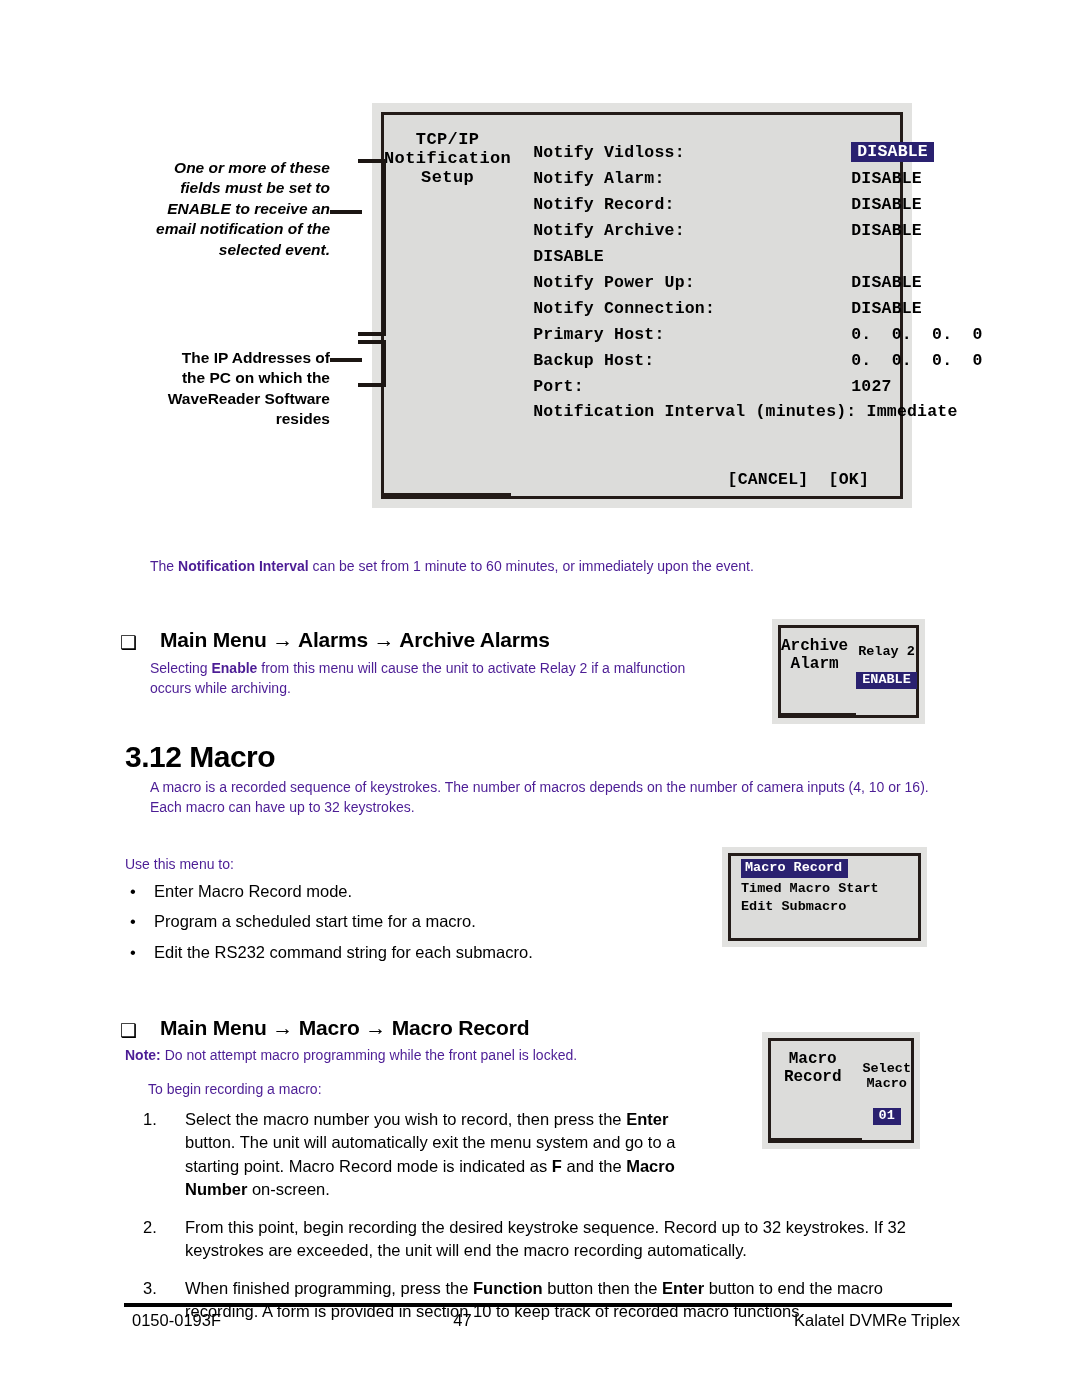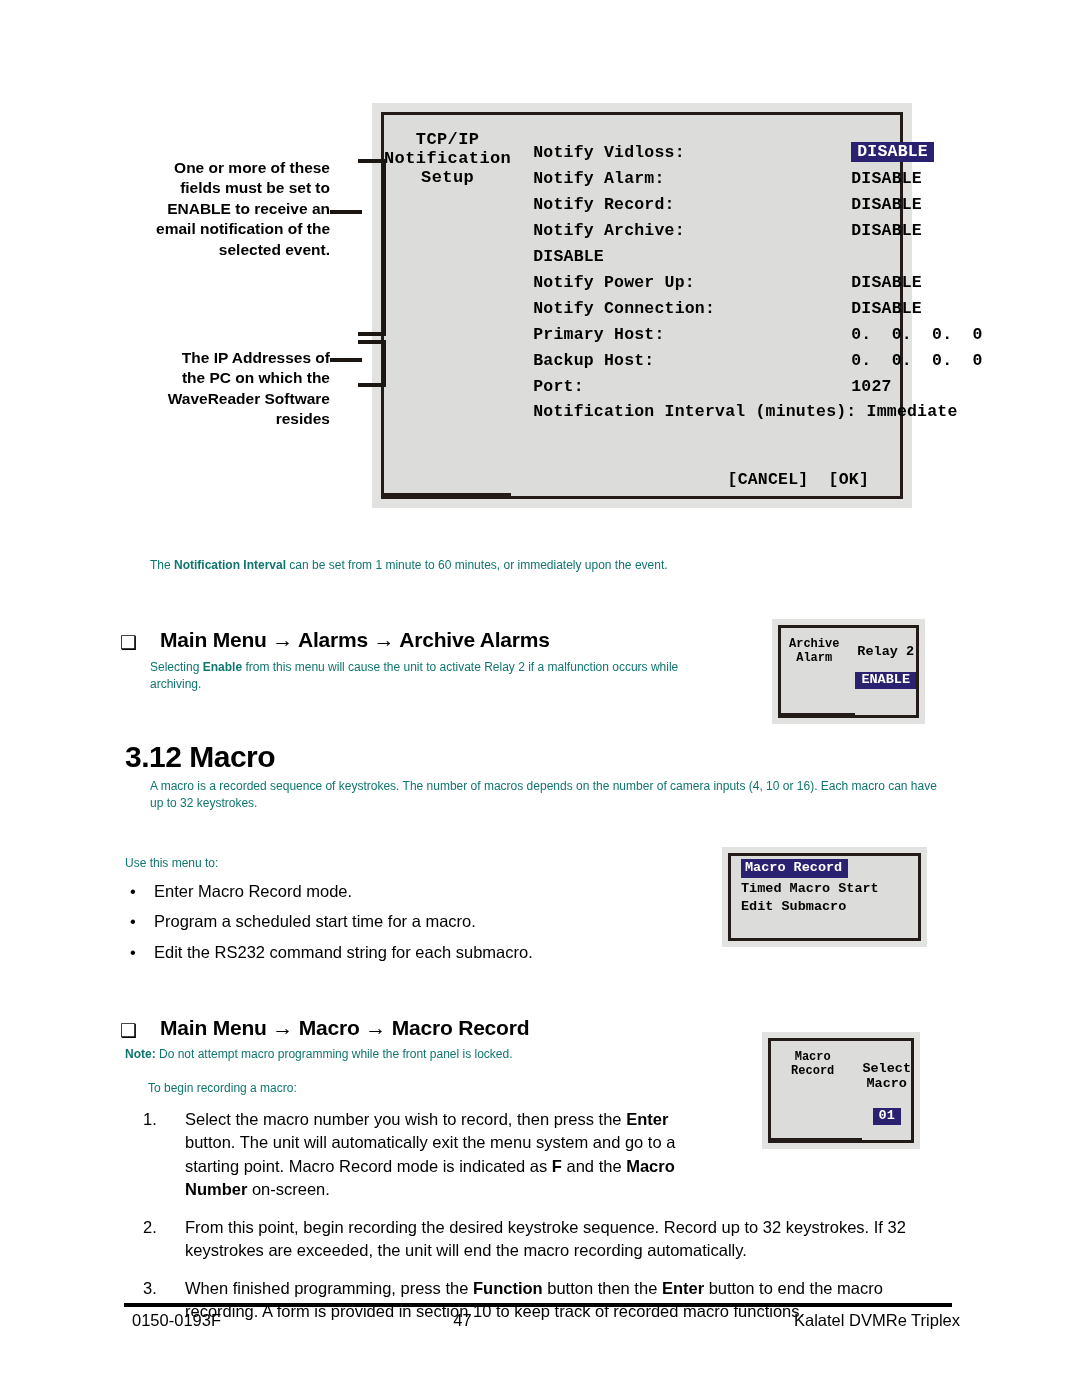--- a/index.html
+++ b/index.html
@@ -86,21 +86,21 @@
               height: 26px; line-height: 26px; white-space: pre; }
   .tcp-buttons {
     text-align: center;
     font-size: 16.5px;
     letter-spacing: 0.2px;
     margin-top: 26px;
     white-space: pre;
   }
 
   
-  .osd-sm .osd-title { font-size: 12px; padding: 9px 8px 8px 0; border-bottom-width: 2px; }
+  .osd-sm .osd-title { font-size: 16px; padding: 9px 8px 8px 0; border-bottom-width: 2px; }
   .osd-sm .osd-inner { border-width: 3px; }
   .osd-sm .osd-body  { font-size: 13.5px; text-align: center; }
 
   #archive-alarm-dialog { left: 772px; top: 619px; width: 153px; height: 105px; padding: 6px; }
   #archive-alarm-dialog::after { left: 20px; top: 20px; right: -14px; bottom: -14px; }
   #archive-alarm-dialog .aa-relay { margin-top: 16px; }
   #archive-alarm-dialog .aa-enable { margin-top: 13px; }
 
   #macro-menu-dialog { left: 722px; top: 847px; width: 205px; height: 100px; padding: 6px; }
   #macro-menu-dialog::after { left: 20px; top: 20px; right: -14px; bottom: -14px; }
@@ -115,21 +115,21 @@
 
   
   .callout {
     position: absolute;
     text-align: right;
     font-size: 15.5px;
     font-weight: bold;
     line-height: 1.32;
     color: #000;
   }
-  #callout-enable { left: 140px; top: 158px; width: 190px; }
+  #callout-enable { left: 140px; top: 158px; width: 190px; font-style: italic; }
   #callout-ip     { left: 155px; top: 348px; width: 175px; }
 
   .bracket {               
     position: absolute;
     border: 4px solid #1c1613;
     border-left: none;
     box-sizing: border-box;
   }
   .lead {                  
     position: absolute;
@@ -137,23 +137,23 @@
     background: #1c1613;
   }
   #bracket-1 { left: 358px; top: 159px; width: 28px; height: 177px; }
   #lead-1    { left: 330px; top: 210px; width: 32px; }
   #bracket-2 { left: 358px; top: 340px; width: 28px; height: 47px; }
   #lead-2    { left: 330px; top: 358px; width: 32px; }
 
   
   .doc-p {
     position: absolute;
-    font-size: 12px;
+    font-size: 14px;
     line-height: 1.42;
-    color: #0f766e;
+    color: #4c1d95;
   }
   .doc-p b { font-weight: bold; }
 
   #para-interval { left: 150px; top: 557px; width: 790px; }
 
   .sec-head {
     position: absolute;
     font-size: 21px;
     font-weight: bold;
     letter-spacing: -0.2px;

